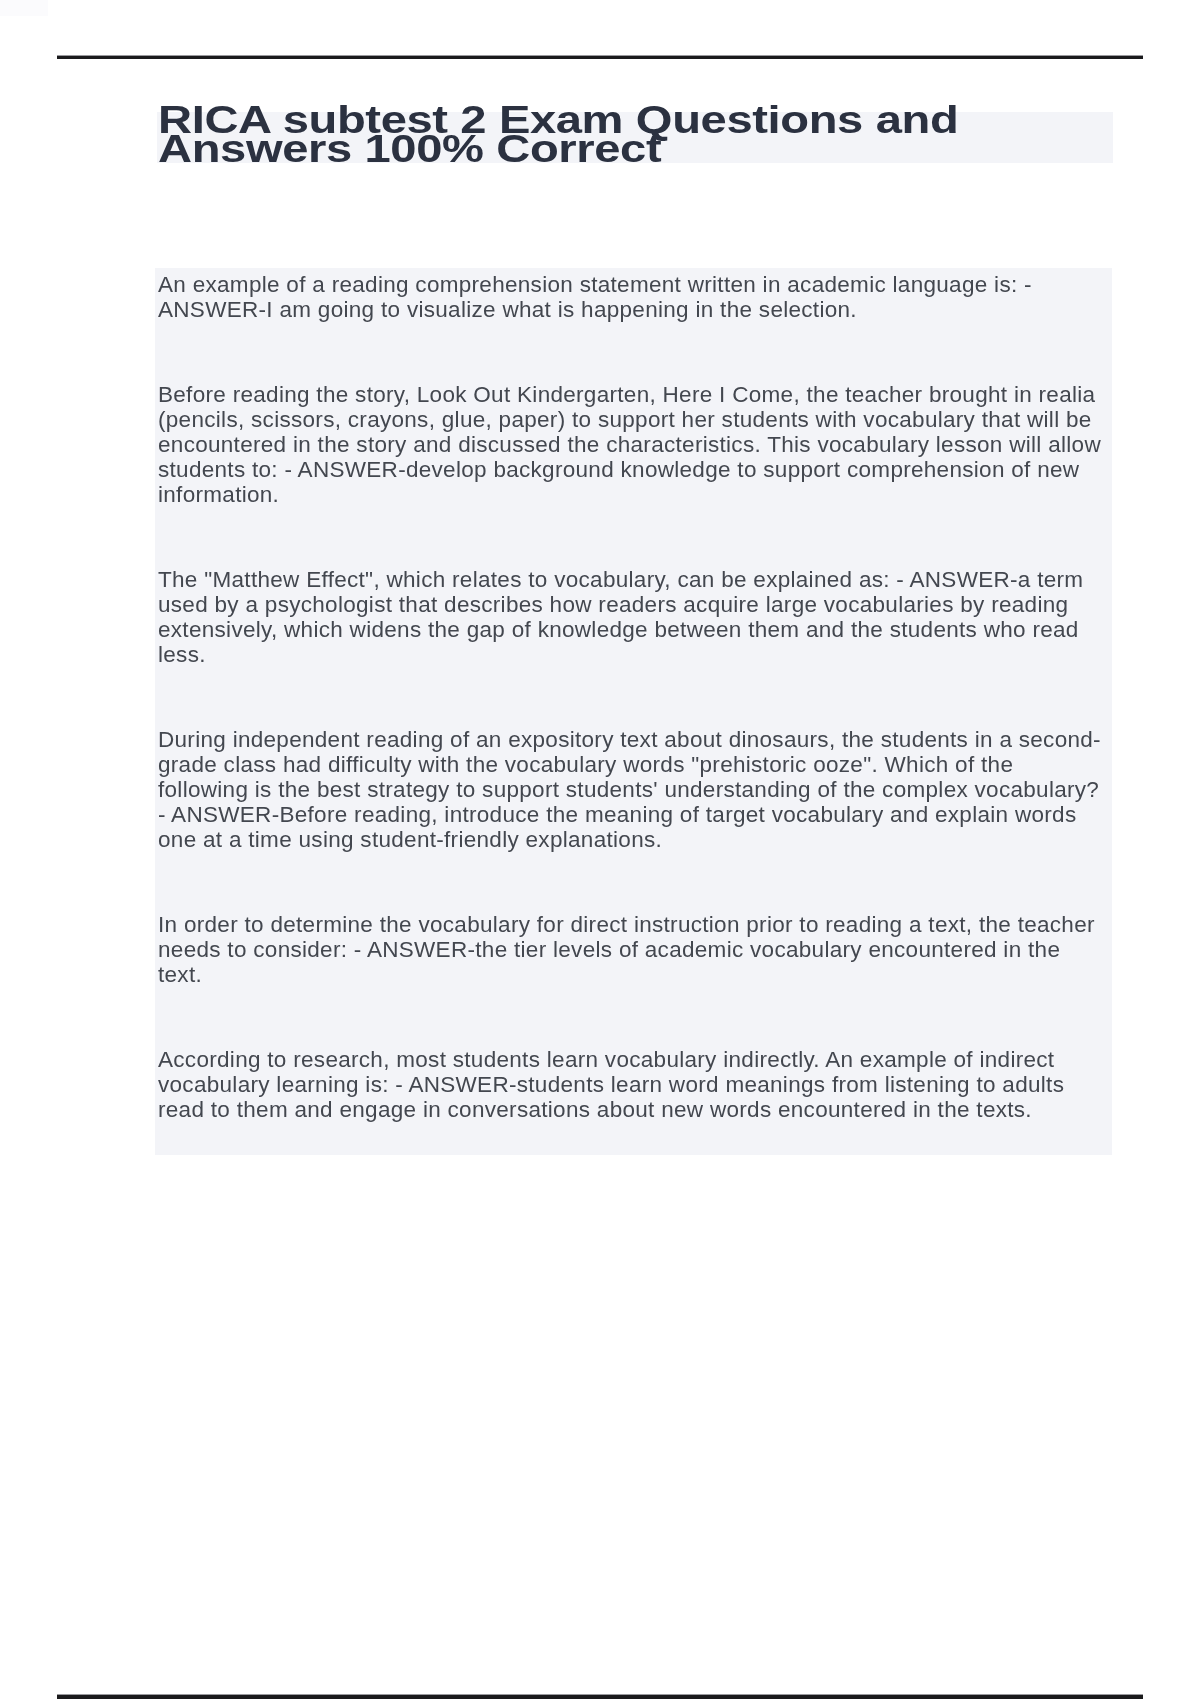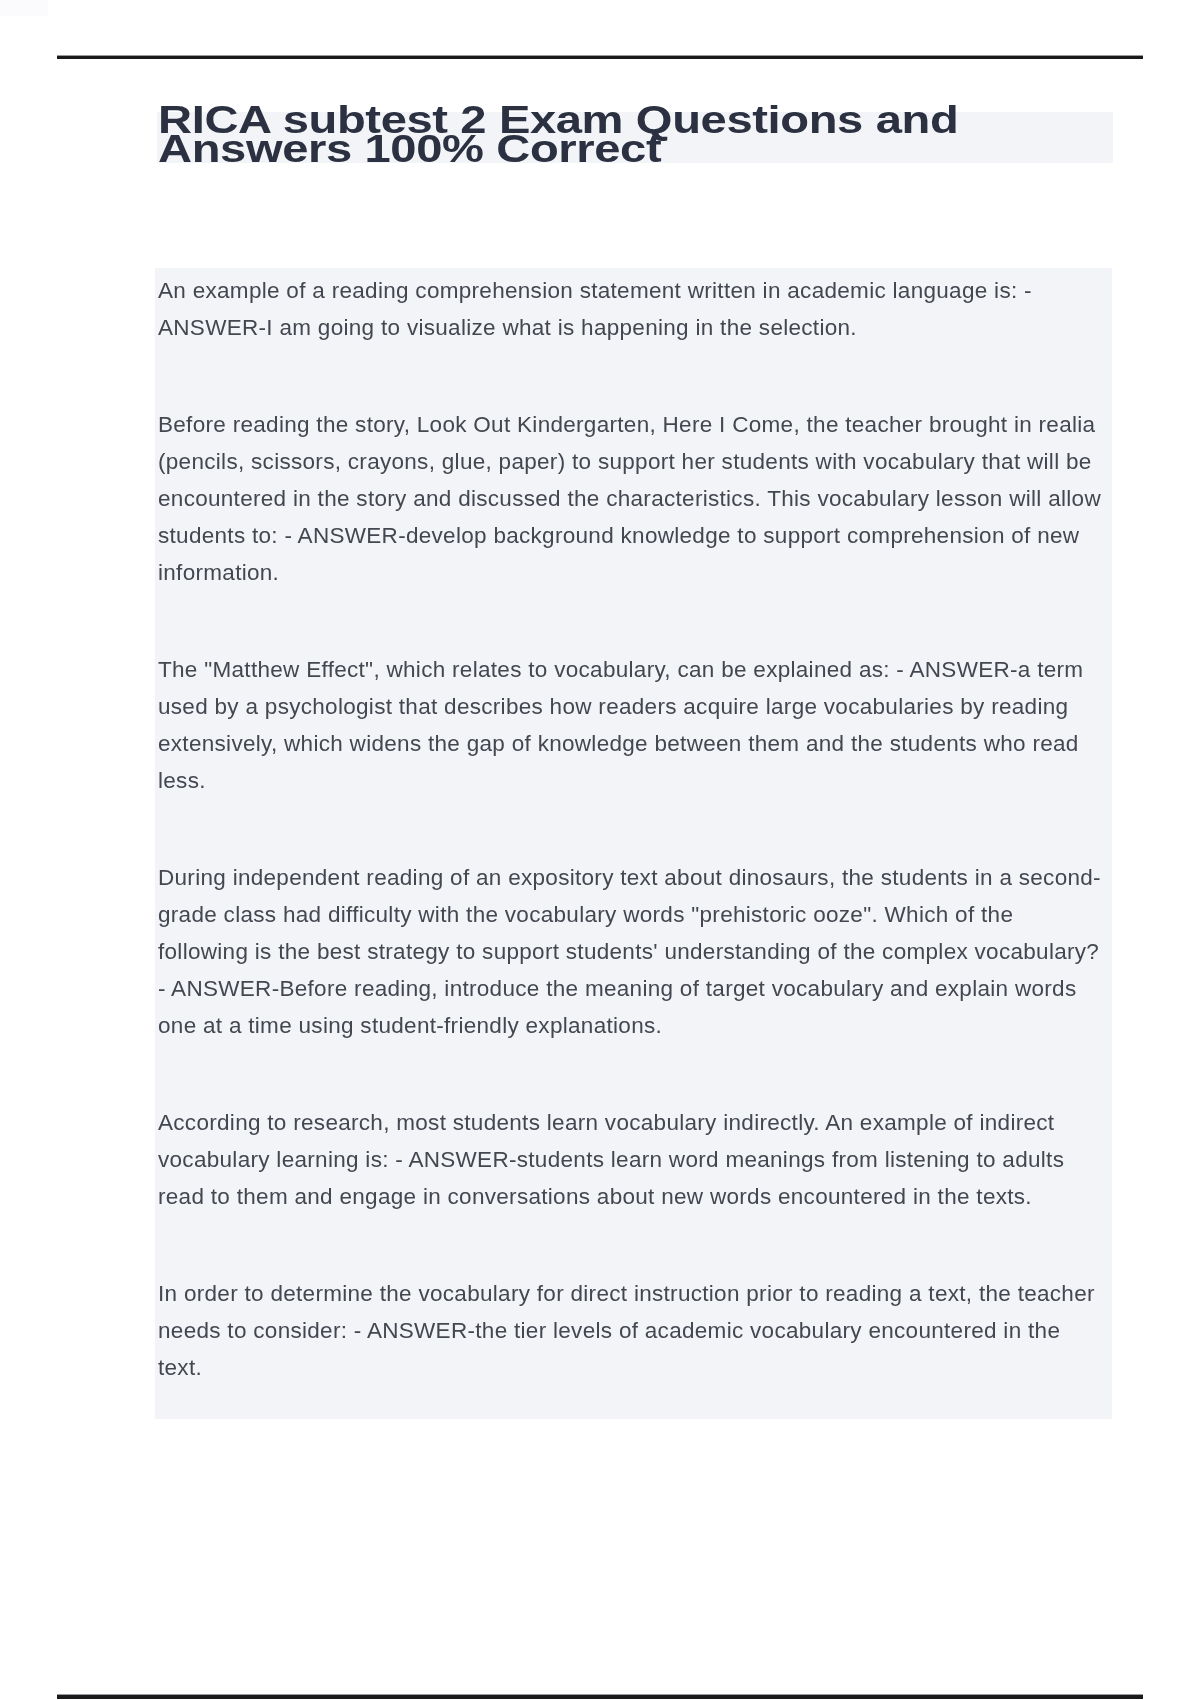--- a/index.html
+++ b/index.html
@@ -64,21 +64,21 @@
   }
   .qa-block {
     position: absolute;
     left: 155px; top: 268px;
     width: 957px;
     background: var(--highlight);
     padding: 4px 8px 33px 3px;
   }
   .qa-paragraph {
     font-size: 22.5px;
-    line-height: 37px;
+    line-height: 25px;
     letter-spacing: 0.3px;
     color: var(--body-text);
     margin-bottom: 60px;
   }
   .qa-paragraph:last-child { margin-bottom: 0; }
 </style>
 </head>
 <body>
 
 <div class="page">
@@ -92,19 +92,19 @@
   <h1 class="page-title">
     <span class="title-line">RICA subtest 2 Exam Questions and</span>
     <span class="title-line">Answers 100% Correct</span>
   </h1>
 
   <div class="qa-block">
     <p class="qa-paragraph">An example of a reading comprehension statement written in academic language is: - ANSWER-I am going to visualize what is happening in the selection.</p>
     <p class="qa-paragraph">Before reading the story, Look Out Kindergarten, Here I Come, the teacher brought in realia (pencils, scissors, crayons, glue, paper) to support her students with vocabulary that will be encountered in the story and discussed the characteristics. This vocabulary lesson will allow students to: - ANSWER-develop background knowledge to support comprehension of new information.</p>
     <p class="qa-paragraph">The "Matthew Effect", which relates to vocabulary, can be explained as: - ANSWER-a term used by a psychologist that describes how readers acquire large vocabularies by reading extensively, which widens the gap of knowledge between them and the students who read less.</p>
     <p class="qa-paragraph">During independent reading of an expository text about dinosaurs, the students in a second-grade class had difficulty with the vocabulary words "prehistoric ooze". Which of the following is the best strategy to support students' understanding of the complex vocabulary? - ANSWER-Before reading, introduce the meaning of target vocabulary and explain words one at a time using student-friendly explanations.</p>
+    <p class="qa-paragraph">In order to determine the vocabulary for direct instruction prior to reading a text, the teacher needs to consider: - ANSWER-the tier levels of academic vocabulary encountered in the text.</p>
     <p class="qa-paragraph">According to research, most students learn vocabulary indirectly. An example of indirect vocabulary learning is: - ANSWER-students learn word meanings from listening to adults read to them and engage in conversations about new words encountered in the texts.</p>
-    <p class="qa-paragraph">In order to determine the vocabulary for direct instruction prior to reading a text, the teacher needs to consider: - ANSWER-the tier levels of academic vocabulary encountered in the text.</p>
   </div>
 
   <div class="rule bottom-rule"></div>
 
 </div>
 
 </body></html>

